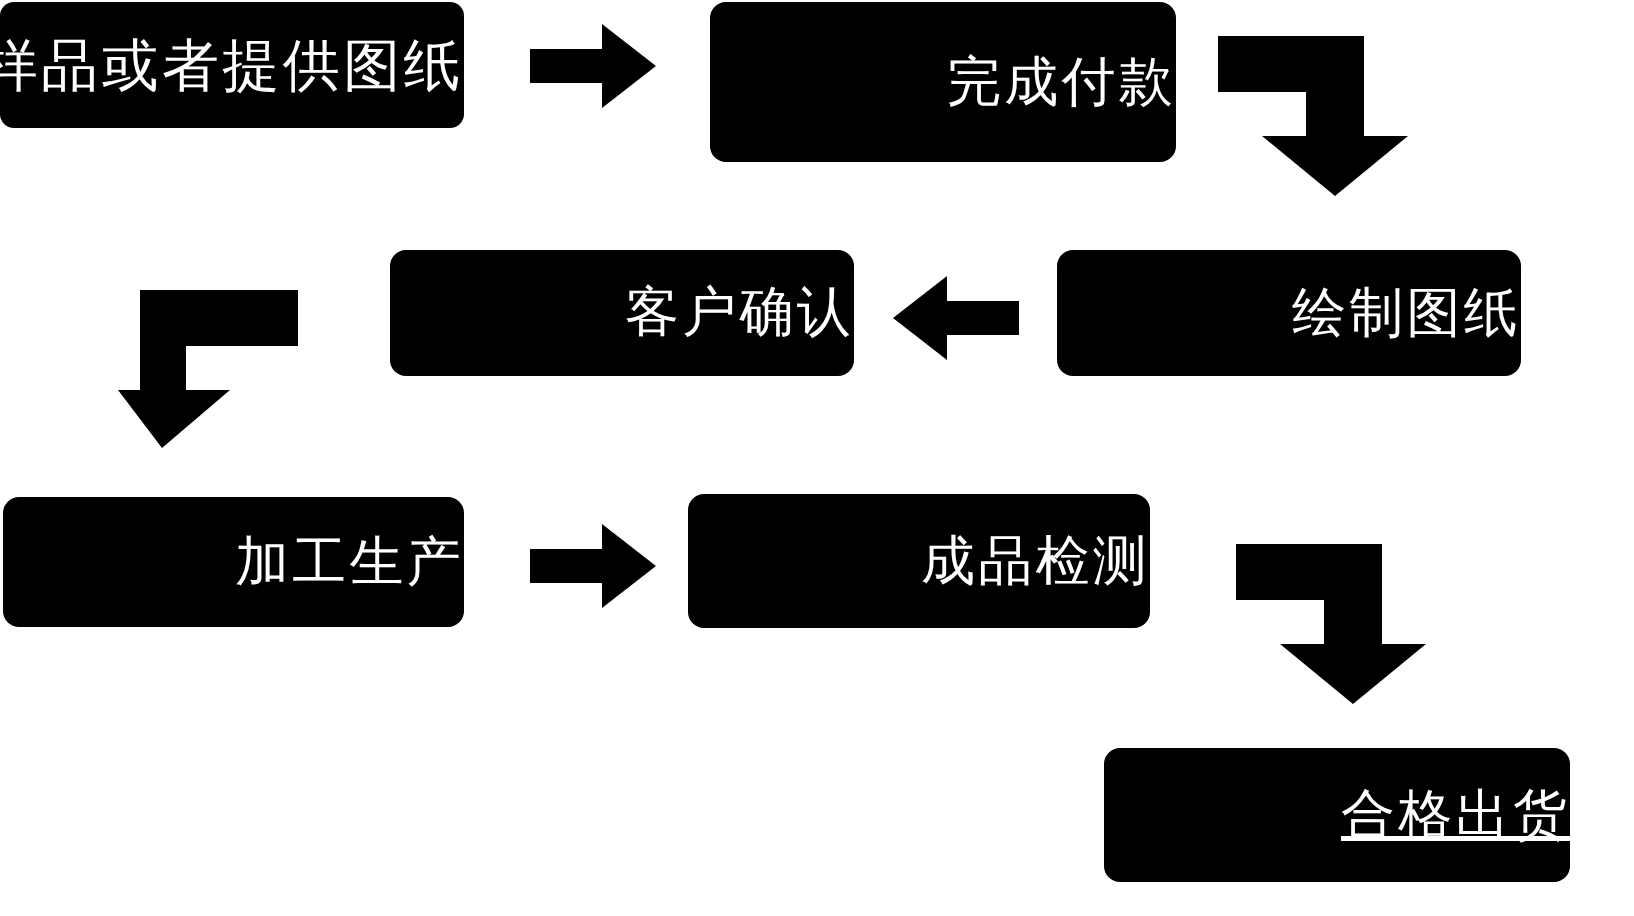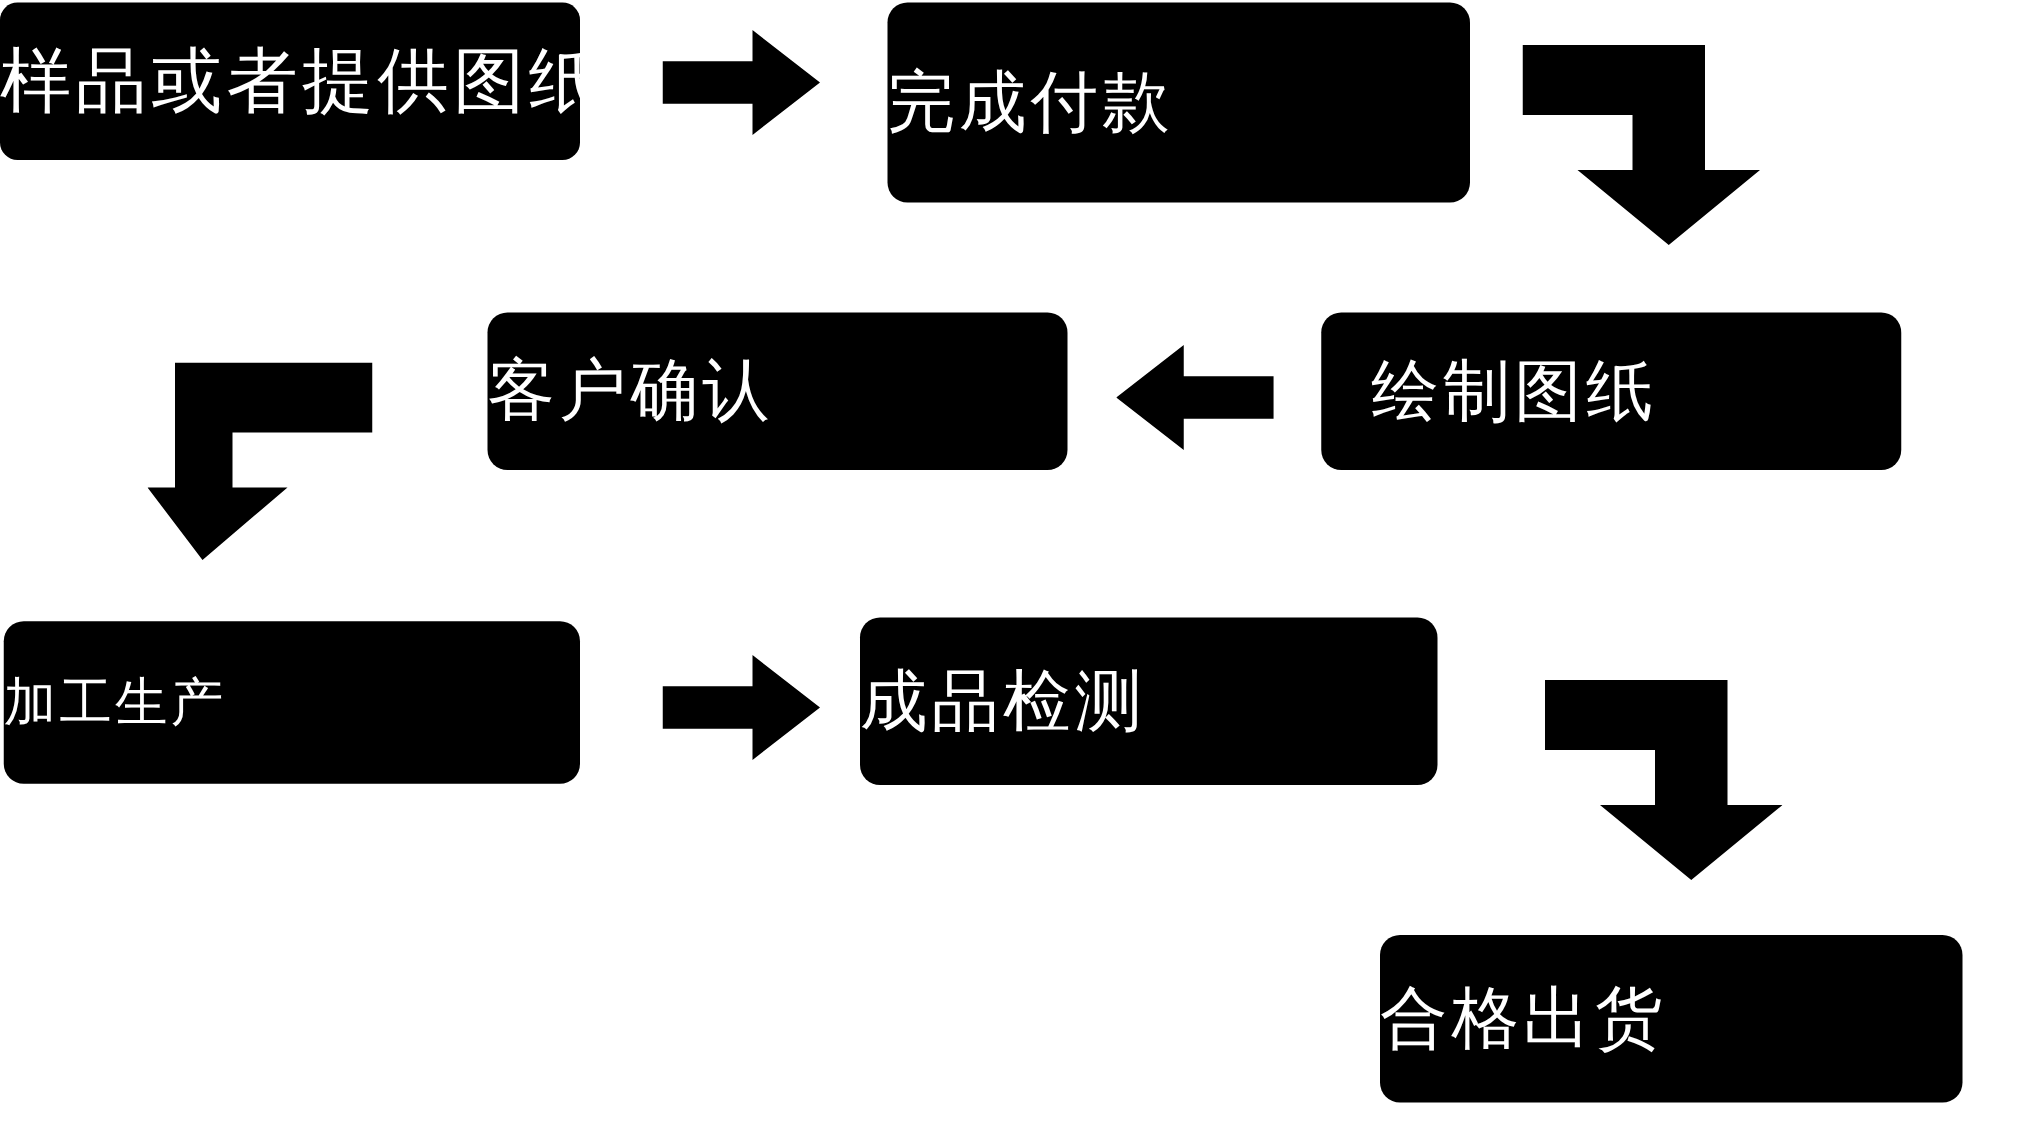--- a/index.html
+++ b/index.html
@@ -17,40 +17,40 @@
     background: #ffffff;
     overflow: hidden;
   }
   .node {
     position: absolute;
     background: #000000;
     color: #ffffff;
     border-radius: 16px;
     display: flex;
     align-items: center;
-    justify-content: flex-start;
+    justify-content: flex-end;
     text-align: center;
     letter-spacing: 0.06em;
     line-height: 1.1;
     box-sizing: border-box;
     white-space: nowrap;
     user-select: none;
   }
   .node-label {
     display: block;
   }
 
   
   #node-sample   { left: 0px;    top: 2px;   width: 464px; height: 126px; font-size: 57px; border-radius: 14px; }
   #node-payment  { left: 710px;  top: 2px;   width: 466px; height: 160px; font-size: 54px; }
   #node-drawing  { left: 1057px; top: 250px; width: 464px; height: 126px; font-size: 54px; padding-left: 40px; }
   #node-confirm  { left: 390px;  top: 250px; width: 464px; height: 126px; font-size: 54px; font-family: Liberation Serif, serif; }
-  #node-produce  { left: 3px;    top: 497px; width: 461px; height: 130px; font-size: 42px; }
+  #node-produce  { left: 3px;    top: 497px; width: 461px; height: 130px; font-size: 54px; }
   #node-inspect  { left: 688px;  top: 494px; width: 462px; height: 134px; font-size: 54px; }
-  #node-ship     { left: 1104px; top: 748px; width: 466px; height: 134px; font-size: 54px; }
+  #node-ship     { left: 1104px; top: 748px; width: 466px; height: 134px; font-size: 54px; text-decoration: underline; }
 
   
   .arrow {
     position: absolute;
     display: block;
   }
   #arrow-sample-payment { left: 530px; top: 24px;  width: 126px; height: 84px; }
   #arrow-payment-drawing{ left: 1218px; top: 30px; width: 190px; height: 166px; }
   #arrow-drawing-confirm{ left: 893px; top: 276px; width: 126px; height: 84px; }
   #arrow-confirm-produce{ left: 118px; top: 290px; width: 180px; height: 158px; }

